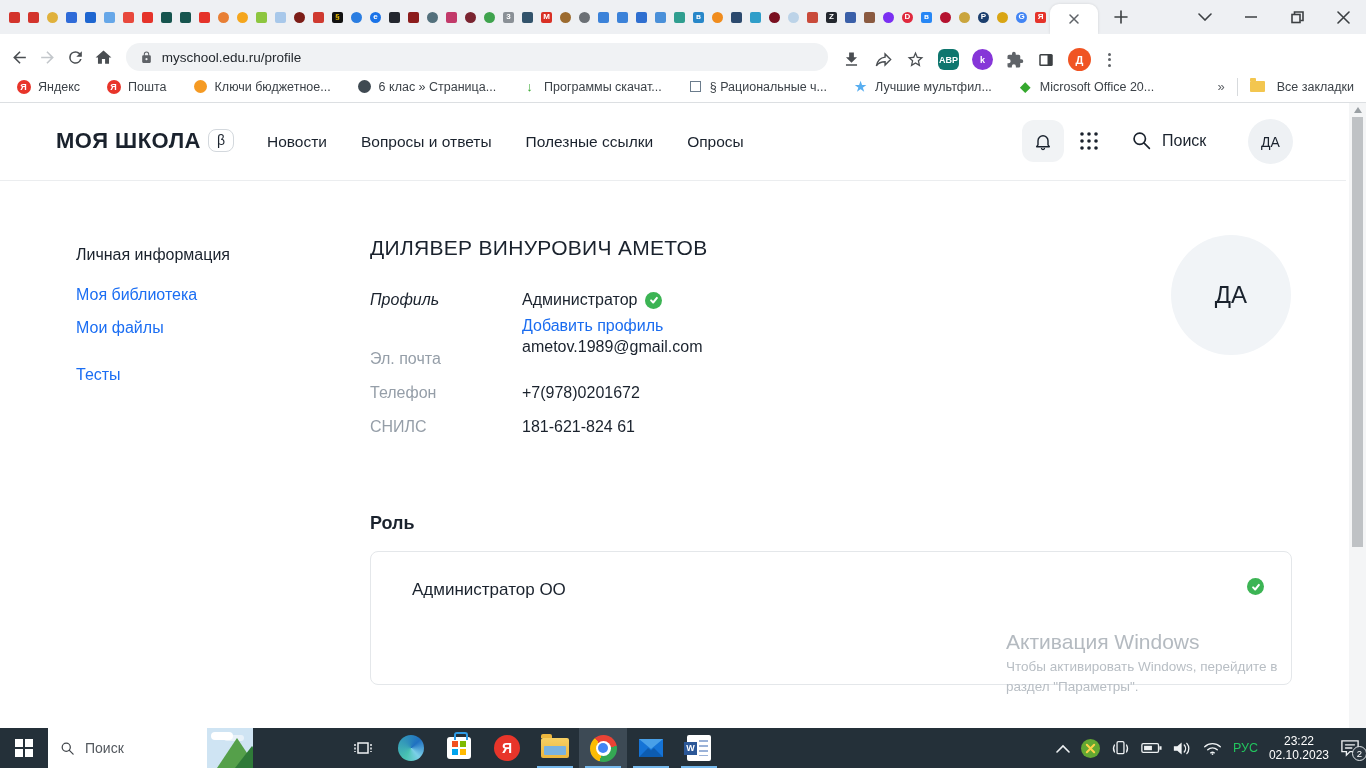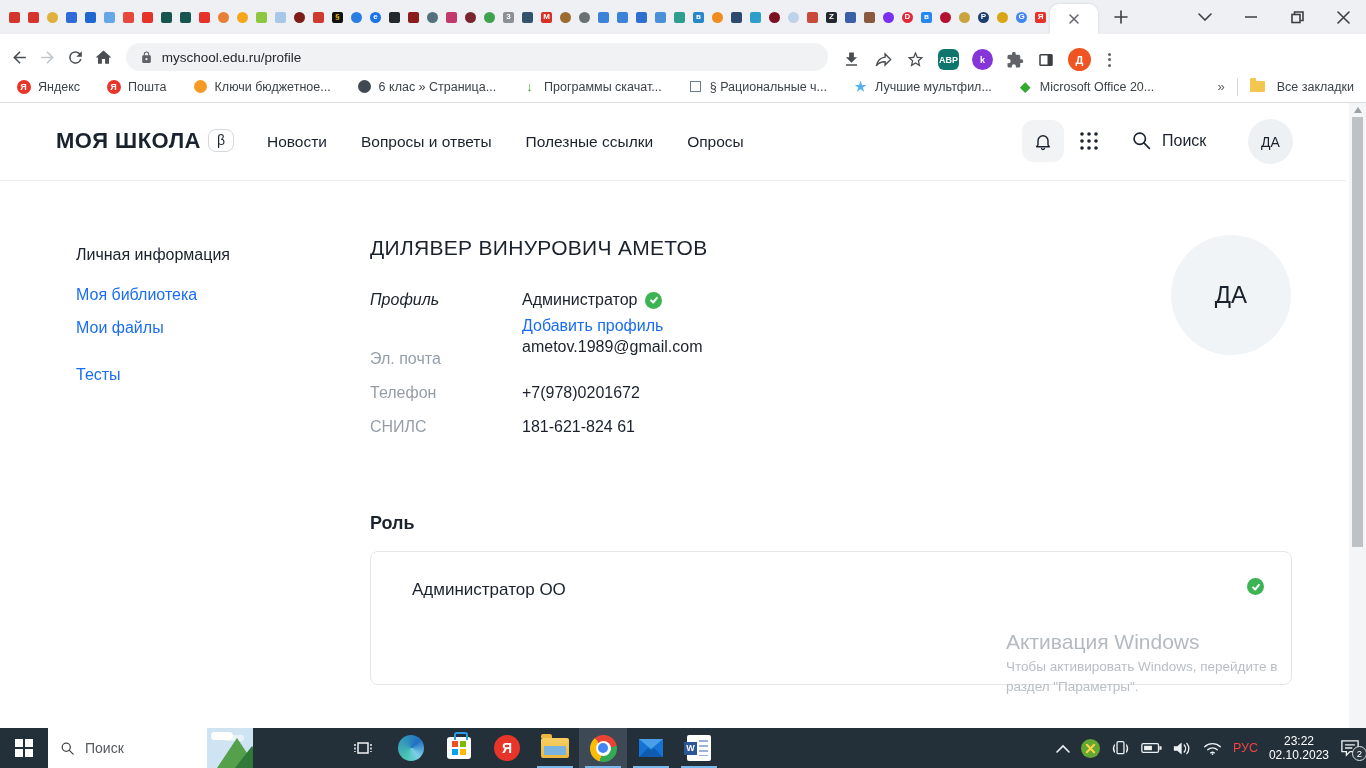--- a/index.html
+++ b/index.html
@@ -110,21 +110,21 @@
   .folder-big::before { content:""; position:absolute; top:-4px; left:0; width:11px; height:4px; background:#edb73e; border-radius:2px 2px 0 0; }
   .folder-big::after { content:""; position:absolute; left:3px; bottom:3px; right:3px; height:9px; background:#7ab3e0; border-radius:1px; }
   .chrome-ic { width:27px; height:27px; border-radius:50%; background:conic-gradient(from -40deg,#ea4335 0 33%,#34a853 0 66%,#fbbc05 0 100%); position:relative; }
   .chrome-ic::before { content:""; position:absolute; inset:6px; background:#fff; border-radius:50%; }
   .chrome-ic::after { content:""; position:absolute; inset:8.5px; background:#4285f4; border-radius:50%; }
   .word-ic { width:24px; height:26px; background:#fff; border-radius:2px; position:relative; display:flex; align-items:center; }
   .word-ic .wband { width:13px; height:13px; background:#2b5797; color:#fff; font-size:9px; font-weight:bold; display:flex; align-items:center; justify-content:center; margin-left:-3px; }
   .word-ic .wlines { position:absolute; right:3px; top:5px; width:9px; height:16px; background:repeating-linear-gradient(#9ab2d8 0 2px,transparent 2px 5px); }
   .tray { position:absolute; right:6px; top:0; height:40px; display:flex; align-items:center; gap:11px; }
   .tray svg { display:block; }
-  .tray-text { color:#ef4444; font-size:12.5px; }
+  .tray-text { color:#22c55e; font-size:12.5px; }
   .clock { color:#fff; font-size:12px; text-align:center; line-height:14px; }
   .av-green { width:19px; height:19px; border-radius:50%; background:#63a832; display:flex; align-items:center; justify-content:center; }
   .notif { position:relative; }
   .notif .badge { position:absolute; right:-7px; bottom:-4px; width:15px; height:15px; border-radius:50%; background:#2b3640; border:1.5px solid #dfe3e6; color:#fff; font-size:9.5px; display:flex; align-items:center; justify-content:center; }
 </style>
 </head>
 <body>
 
 <div class="tabstrip">
   <div class="pinned" id="pinned-tabs">

